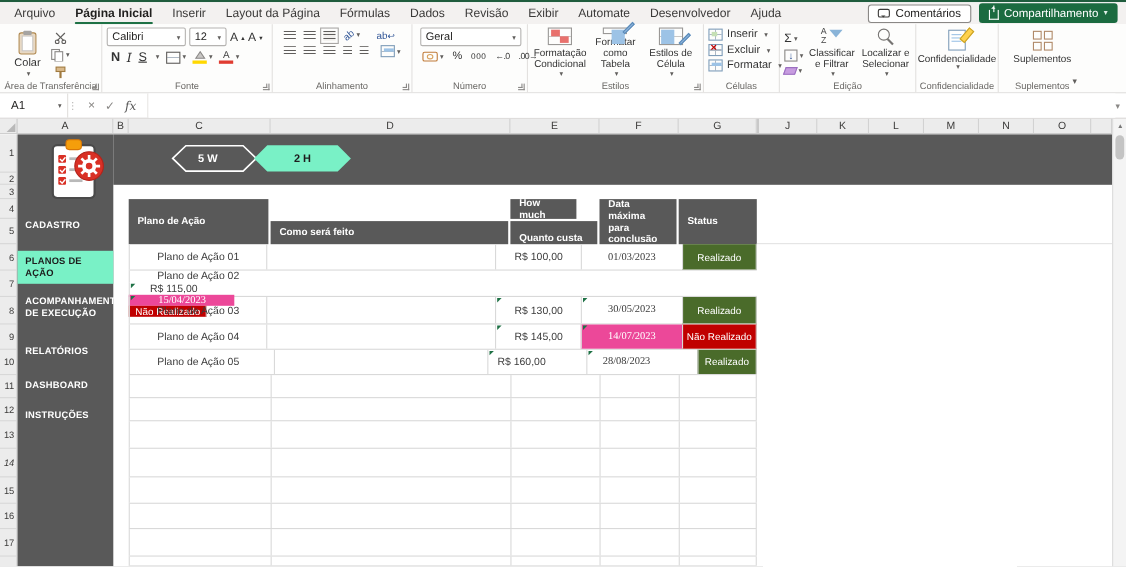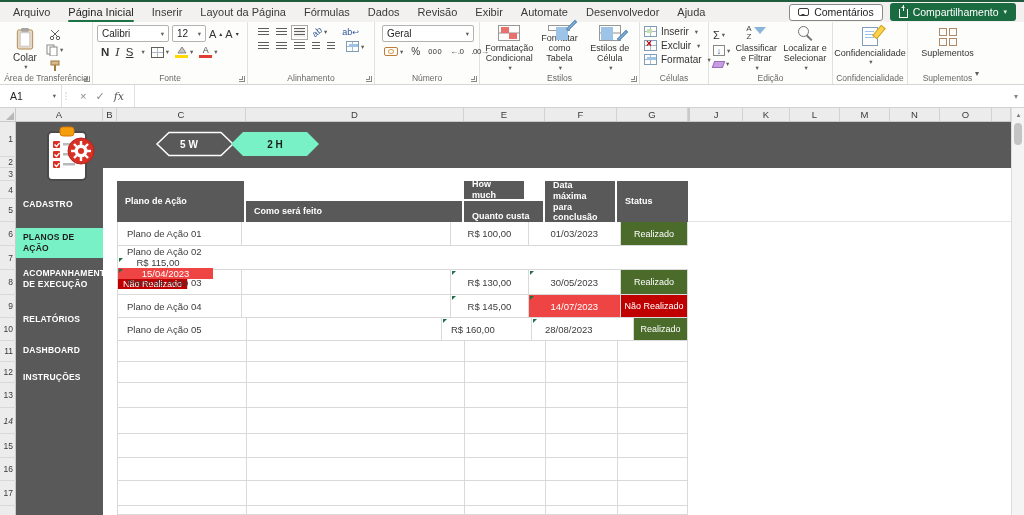--- a/index.html
+++ b/index.html
@@ -6,21 +6,21 @@
   *{box-sizing:border-box;font-family:"Liberation Sans",sans-serif;}
   #app{position:relative;width:1024px;height:515px;background:#fff;overflow:hidden;}
 
   
   .win-edge{position:absolute;left:0;top:0;width:1024px;height:2px;background:#1f5c3d;}
 
   
   .menubar{position:absolute;left:0;top:2px;width:1024px;height:20px;background:#f3f1f0;display:flex;align-items:center;}
   .tabs{display:flex;align-items:center;height:100%;padding-left:4px;}
   .mtab{position:relative;padding:0 9px;font-size:11px;color:#3b3a39;height:100%;display:flex;align-items:center;cursor:default;white-space:nowrap;}
-  .mtab.active{font-weight:normal;color:#201f1e;}
+  .mtab.active{font-weight:bold;color:#201f1e;}
   .mtab.active::after{content:"";position:absolute;left:9px;right:9px;bottom:0;height:2.5px;background:#1e7145;border-radius:2px;}
   .menubar-right{margin-left:auto;display:flex;align-items:center;gap:7px;padding-right:8px;}
   .btn-comments{display:flex;align-items:center;gap:5px;height:17px;padding:0 8px;background:#fff;border:1px solid #8a8886;border-radius:3px;font-size:10.5px;color:#252423;}
   .btn-share{display:flex;align-items:center;gap:5px;height:18px;padding:0 9px;background:#1b6b40;border-radius:3px;font-size:10.5px;color:#fff;}
   .share-caret{font-size:7px;color:#e2f0e8;}
   .bubble{width:11px;height:8px;border:1px solid #3b3a39;border-radius:2px;position:relative;background:#fff;}
   .bubble::after{content:"";position:absolute;left:2px;bottom:-3px;border:2px solid transparent;border-top-color:#3b3a39;}
   .share-ic{width:9px;height:9px;border:1px solid #fff;border-top:none;position:relative;margin-top:2px;}
   .share-ic::after{content:"";position:absolute;left:3px;top:-4px;width:1px;height:6px;background:#fff;}
   .share-ic::before{content:"";position:absolute;left:1.5px;top:-5px;border:2px solid transparent;border-bottom-color:#fff;}
@@ -131,26 +131,26 @@
   .chev-wrap{position:absolute;left:145px;top:9px;width:180px;height:26px;}
   .chev-label{position:absolute;top:0;height:26px;display:flex;align-items:center;justify-content:center;font-size:10px;font-weight:bold;}
   .chev-label.w{left:0;width:88px;color:#fff;}
   .chev-label.h{left:86px;width:88px;color:#1d1d1d;}
 
   
   .thcell{position:absolute;background:#595959;color:#fff;font-size:9px;font-weight:bold;display:flex;align-items:center;padding:0 8px;line-height:1.2;}
   .trow{position:absolute;left:117px;width:571px;display:flex;border-bottom:1px solid #d9d9d9;}
   .tcell{height:100%;border-left:1px solid #d9d9d9;font-size:9.5px;color:#3b3b3b;display:flex;align-items:center;position:relative;}
   .tcell:last-child{border-right:1px solid #d9d9d9;}
-  .tcell.c-plan{width:129px;padding-left:9px;}
+  .tcell.c-plan{width:129px;padding-left:25px;}
   .tcell.c-how{width:218px;}
   .tcell.c-cost{width:81px;justify-content:center;}
-  .tcell.c-date{width:96px;justify-content:center;}
+  .tcell.c-date{width:96px;justify-content:center;font-family:Liberation Serif, serif;}
   .tcell.c-status{width:71px;justify-content:center;font-size:9px;color:#fff;}
-  .tcell.gold{background:#ef4444;color:#fff;}
+  .tcell.gold{background:#ec4899;color:#fff;}
   .tcell.st-ok{background:#4a6b2a;}
   .tcell.st-no{background:#c00000;}
   .mark::before{content:"";position:absolute;left:1px;top:1px;border-style:solid;border-width:4px 4px 0 0;border-color:#1e7145 transparent transparent transparent;}
   .erow2{position:absolute;left:117px;width:571px;border-bottom:1px solid #d9d9d9;display:flex;}
   .ecell{height:100%;border-left:1px solid #d9d9d9;}
   .ecell:last-child{border-right:1px solid #d9d9d9;}
   .right-line{position:absolute;left:688px;top:99px;width:323px;height:1px;background:#e3e3e3;}
 
   
   .vscroll{position:absolute;left:1011px;top:108px;width:13px;height:407px;background:#f4f4f4;border-left:1px solid #dcdcdc;}

